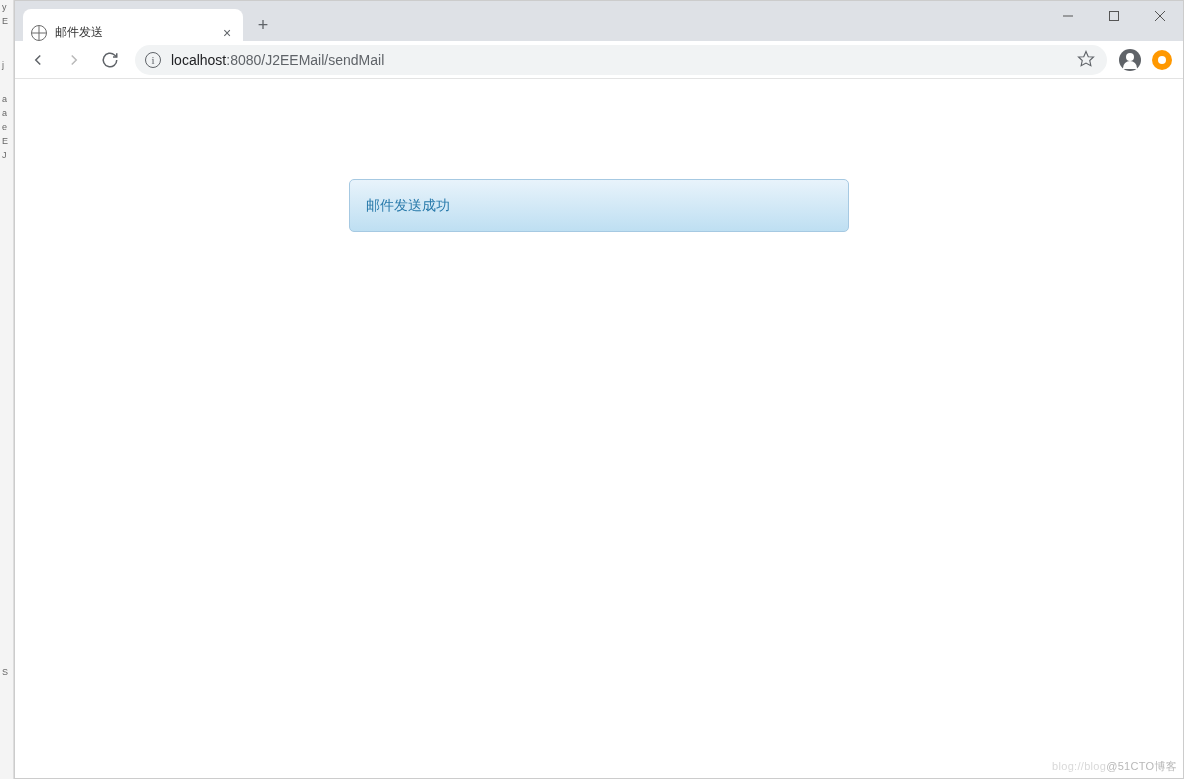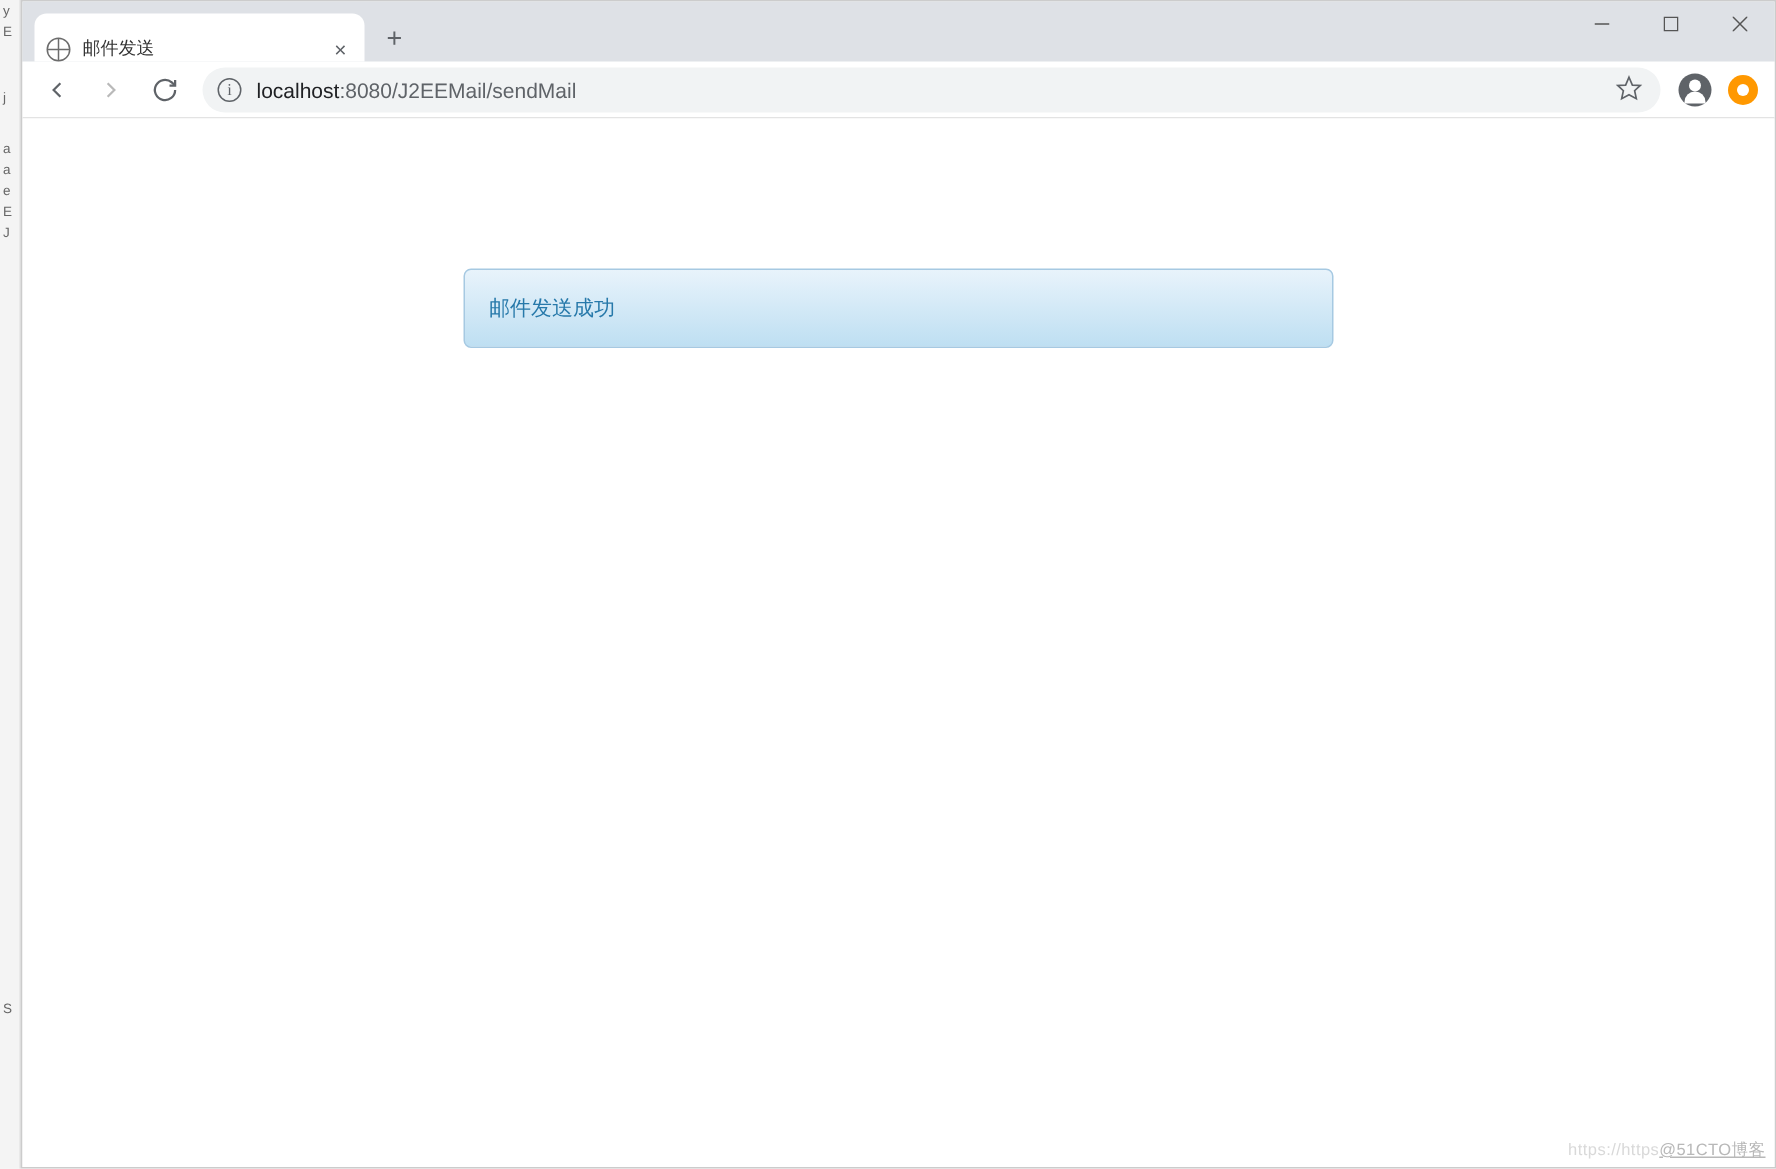--- a/index.html
+++ b/index.html
@@ -207,40 +207,40 @@
     .page {
       flex: 1;
       background: #fff;
       position: relative;
     }
     .message-box {
       position: absolute;
       left: 50%;
       top: 100px;
       transform: translateX(-50%);
-      width: 580px;
+      width: 500px;
       height: 53px;
       background: linear-gradient(to bottom, #e8f3fb 0%, #bedff2 100%);
       border: 1px solid #a6c9e2;
       border-radius: 5px;
       display: flex;
       align-items: center;
       padding-left: 16px;
       font-size: 14px;
       color: #2779aa;
     }
     .watermark {
       position: absolute;
       right: 6px; bottom: 4px;
       font-size: 11px;
       color: #d9d9d9;
       letter-spacing: 0.3px;
       user-select: none;
     }
-    .watermark .dark { color: #b8b8b8; text-decoration: underline; }
+    .watermark .dark { color: #b8b8b8; }
   </style>
 </head>
 <body>
 
 <div class="left-strip">
   <span class="ch">y</span>
   <span class="ch">E</span>
   <span class="ch" style="height:30px"></span>
   <span class="ch">j</span>
   <span class="ch" style="height:20px"></span>
@@ -317,17 +317,17 @@
     <div class="rightbtn">
       <span class="ext-icon"></span>
     </div>
   </div>
 
   <div class="page">
     <div class="message-box">
       <span>邮件发送成功</span>
     </div>
     <div class="watermark">
-      <span>https://https</span><span class="dark">@51CTO博客</span>
+      <span>blog://blog</span><span class="dark">@51CTO博客</span>
     </div>
   </div>
 
 </div>
 
 </body></html>

